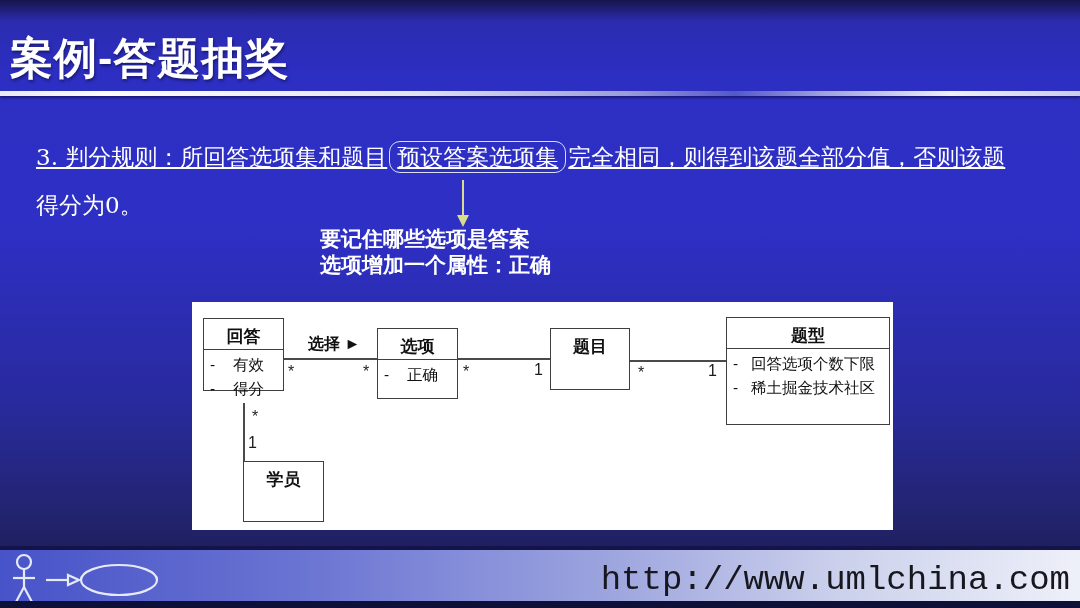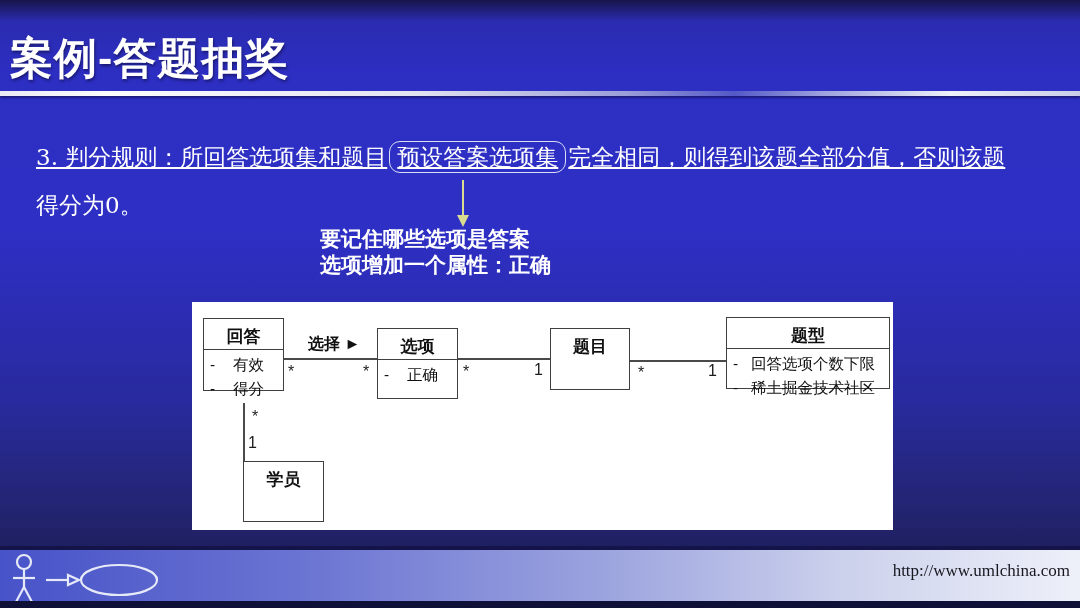--- a/index.html
+++ b/index.html
@@ -87,22 +87,22 @@
       #9aa2de 55%, #ccd1ec 78%, #eef0f9 100%);
     border-top:4px solid #14144a;
   }
   .bottom-band {
     position:absolute; left:0; top:601px; width:1080px; height:7px;
     background:#0f1038;
   }
   .footer-motif { position:absolute; left:6px; top:0; }
   .footer-url {
     position:absolute; right:10px; top:11px;
-    font-family:Liberation Serif, serif;
-    font-size:17px; color:#17171f; text-decoration:none;
+    font-family:Liberation Mono, monospace;
+    font-size:34px; color:#17171f; text-decoration:none;
   }
   .footer-watermark {
     position:absolute; right:2px; top:8px; font-size:19px;
     color:rgba(130,130,140,.55); letter-spacing:1px; pointer-events:none;
     white-space:nowrap;
   }
 </style>
 </head>
 <body>
 
@@ -166,21 +166,21 @@
         <div class="uml-attr">
           <span class="dash">-</span><span>正确</span>
         </div>
       </div>
     </div>
 
     <div class="uml-class" style="left:358px; top:26px; width:80px; height:62px;">
       <div class="uml-class-name">题目</div>
     </div>
 
-    <div class="uml-class has-attrs" style="left:534px; top:15px; width:164px; height:72px;">
+    <div class="uml-class has-attrs" style="left:534px; top:15px; width:164px; height:108px;">
       <div class="uml-class-name">题型</div>
       <div class="uml-attrs">
         <div class="uml-attr">
           <span class="dash">-</span><span>回答选项个数下限</span>
         </div>
         <div class="uml-attr">
           <span class="dash">-</span><span>稀土掘金技术社区</span>
         </div>
       </div>
     </div>

